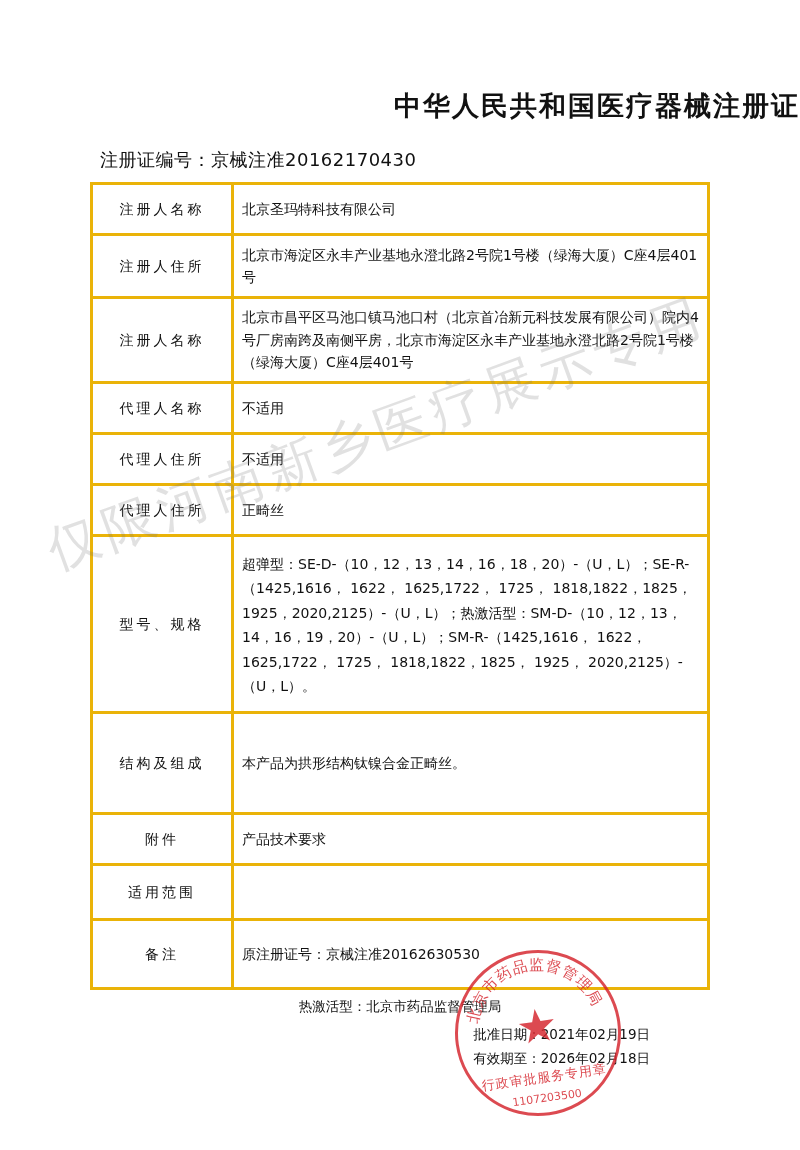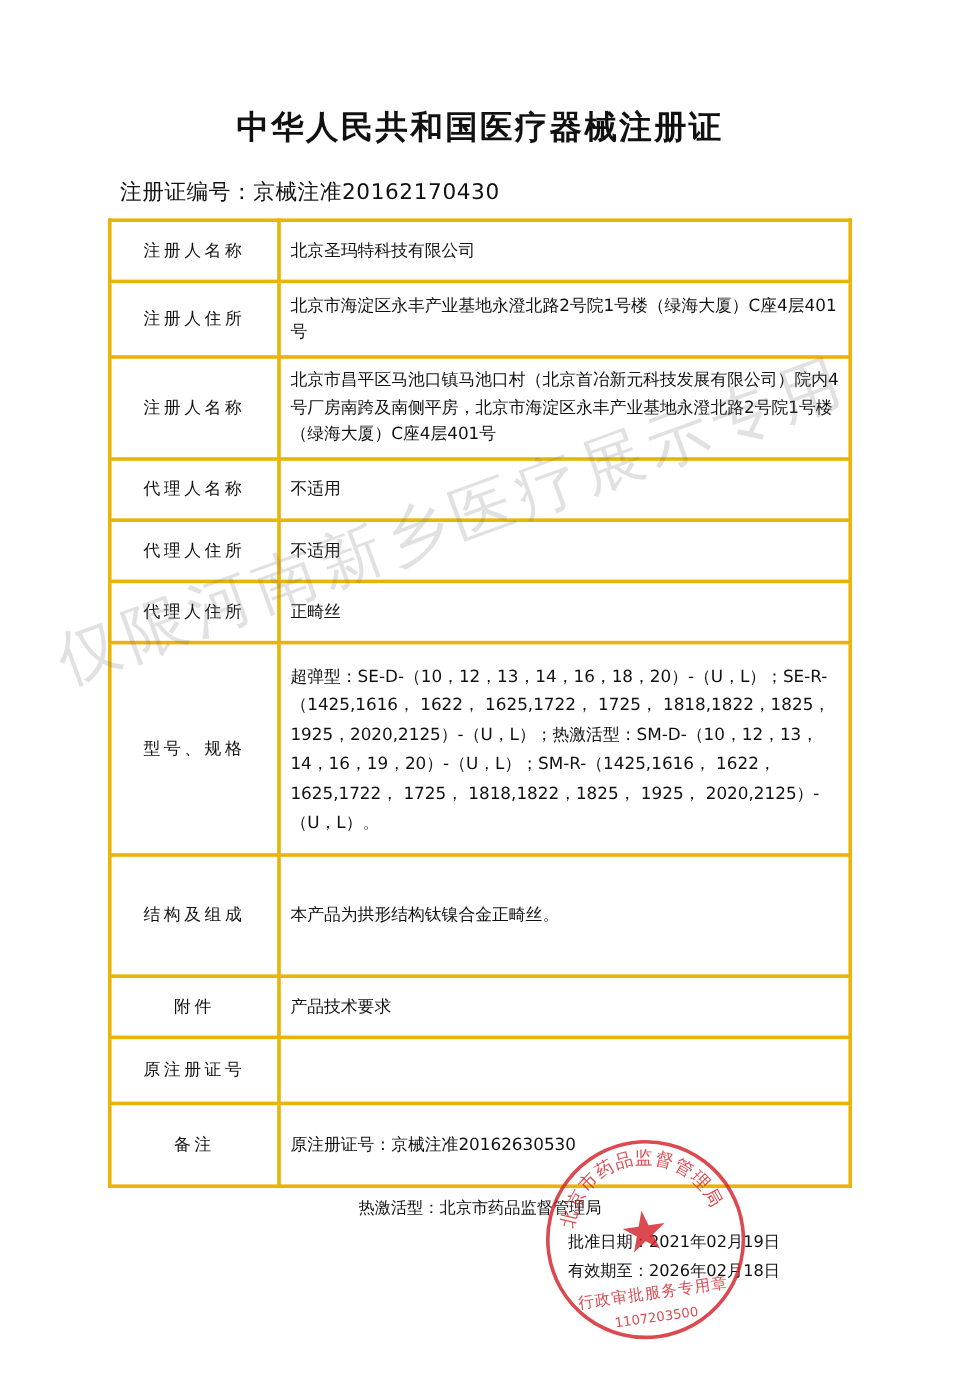--- a/index.html
+++ b/index.html
@@ -15,21 +15,21 @@
     position: relative;
     overflow: hidden;
   }
   .page {
     position: relative;
     width: 800px;
     height: 1150px;
     box-sizing: border-box;
   }
   .doc-title {
-    text-align: center;
+    text-align: right;
     font-size: 27px;
     font-weight: bold;
     letter-spacing: 2px;
     margin-top: 88px;
     font-family: "DejaVu Serif", "Liberation Serif", serif;
   }
   .reg-no {
     margin: 24px 0 10px 100px;
     font-size: 18px;
     font-family: "DejaVu Sans", "Liberation Sans", sans-serif;
@@ -207,21 +207,21 @@
       </tr>
       <tr class="row-struct">
         <td class="label">结构及组成</td>
         <td class="value">本产品为拱形结构钛镍合金正畸丝。</td>
       </tr>
       <tr class="row-simple">
         <td class="label">附件</td>
         <td class="value">产品技术要求</td>
       </tr>
       <tr class="row-other">
-        <td class="label">原注册证号</td>
+        <td class="label">适用范围</td>
         <td class="value"></td>
       </tr>
       <tr class="row-note">
         <td class="label">备注</td>
         <td class="value">原注册证号：京械注准20162630530</td>
       </tr>
     </tbody>
   </table>
 
   <div class="footer">

